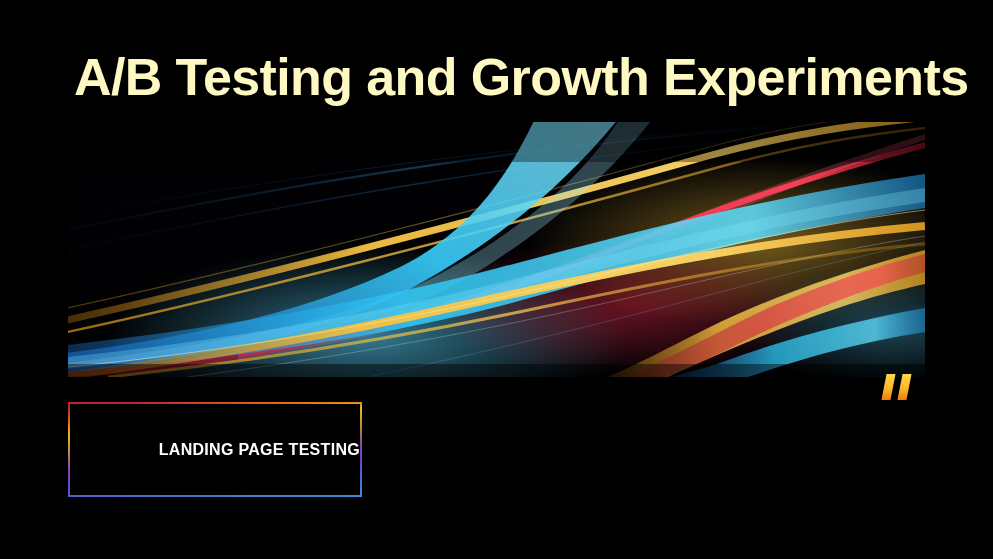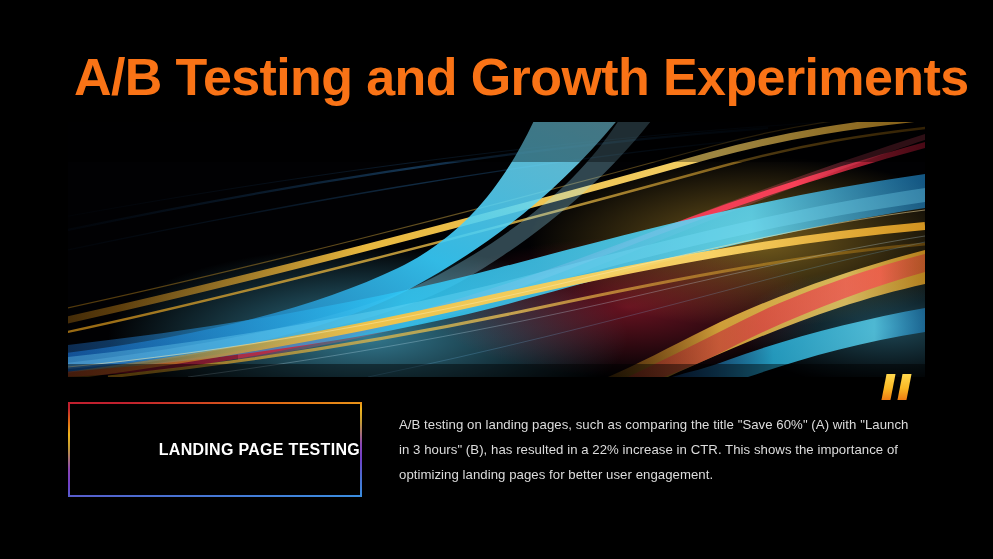--- a/index.html
+++ b/index.html
@@ -4,21 +4,21 @@
 <style>
   html,body{margin:0;padding:0;background:#000;}
   body{width:993px;height:559px;overflow:hidden;
        font-family:"Liberation Sans",sans-serif;
        -webkit-font-smoothing:antialiased;}
   .slide{position:relative;width:993px;height:559px;background:#000;}
 
   
   .title{
     position:absolute;left:74px;top:46px;width:850px;
-    font-size:52px;font-weight:700;color:#f97316;
+    font-size:52px;font-weight:700;color:#fef9c3;
     letter-spacing:-0.6px;line-height:62px;white-space:nowrap;
   }
 
   
   .hero{
     position:absolute;left:68px;top:122px;width:857px;height:255px;
     background:#010103;overflow:hidden;
   }
   .hero svg{display:block;width:100%;height:100%;}
 
@@ -174,15 +174,14 @@
     <i class="q1"></i>
       <i class="q2"></i>
   </div>
 
   <div class="label-box">
     <div class="label-inner">
       <div class="label-text">LANDING PAGE TESTING</div>
     </div>
   </div>
 
-  <div class="body-copy">A/B testing on landing pages, such as comparing the title "Save 60%" (A) with "Launch in 3 hours" (B), has resulted in a 22% increase in CTR. This shows the importance of optimizing landing pages for better user engagement.</div>
 
 </div>
 
 </body></html>

